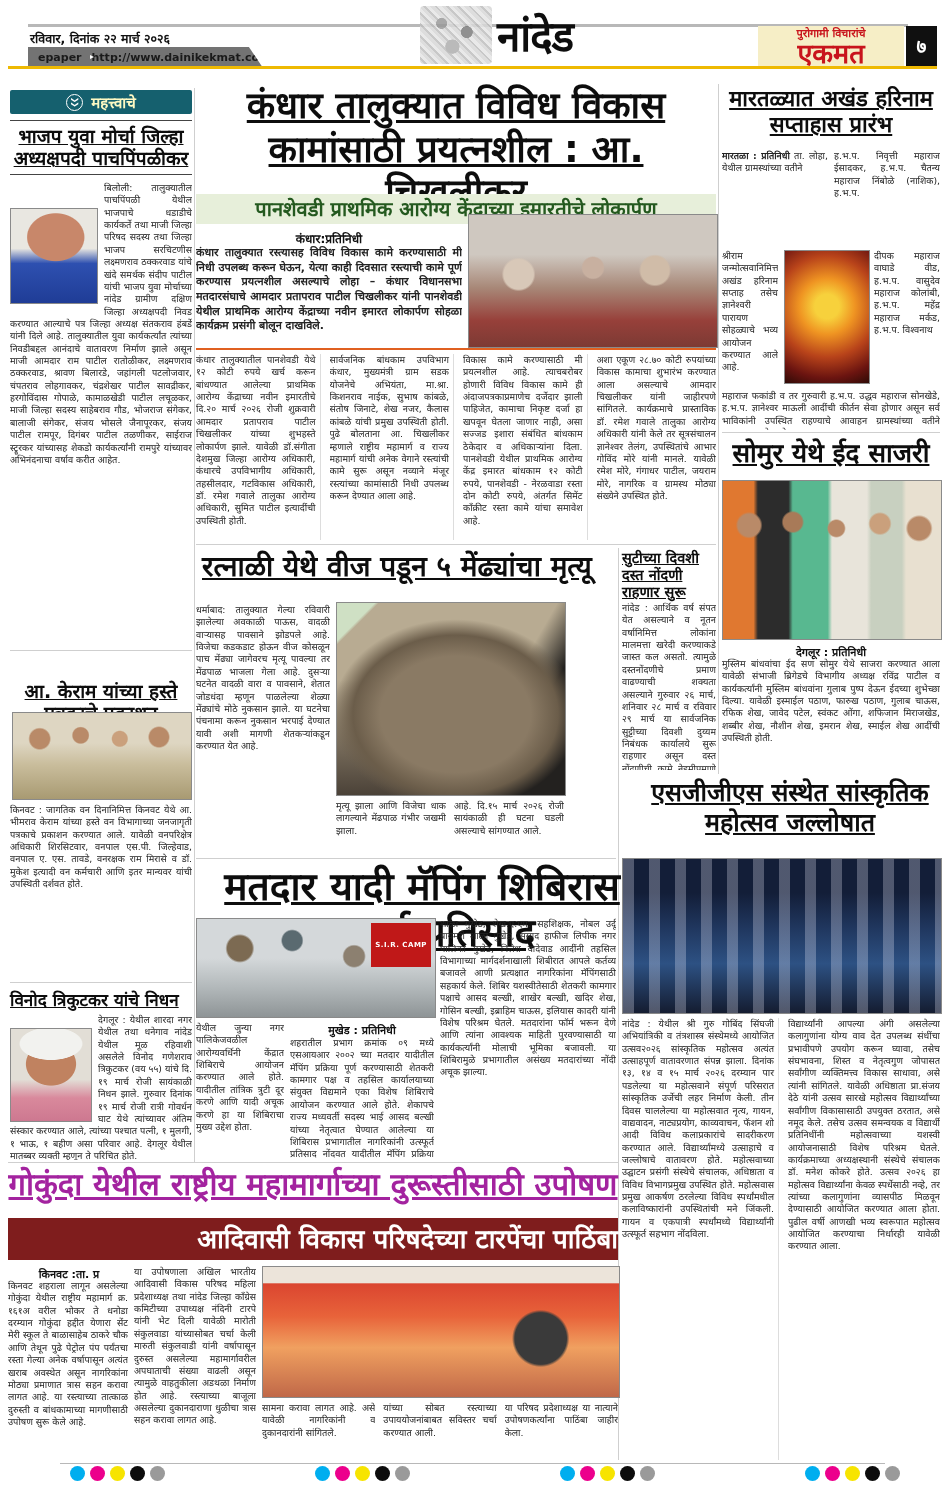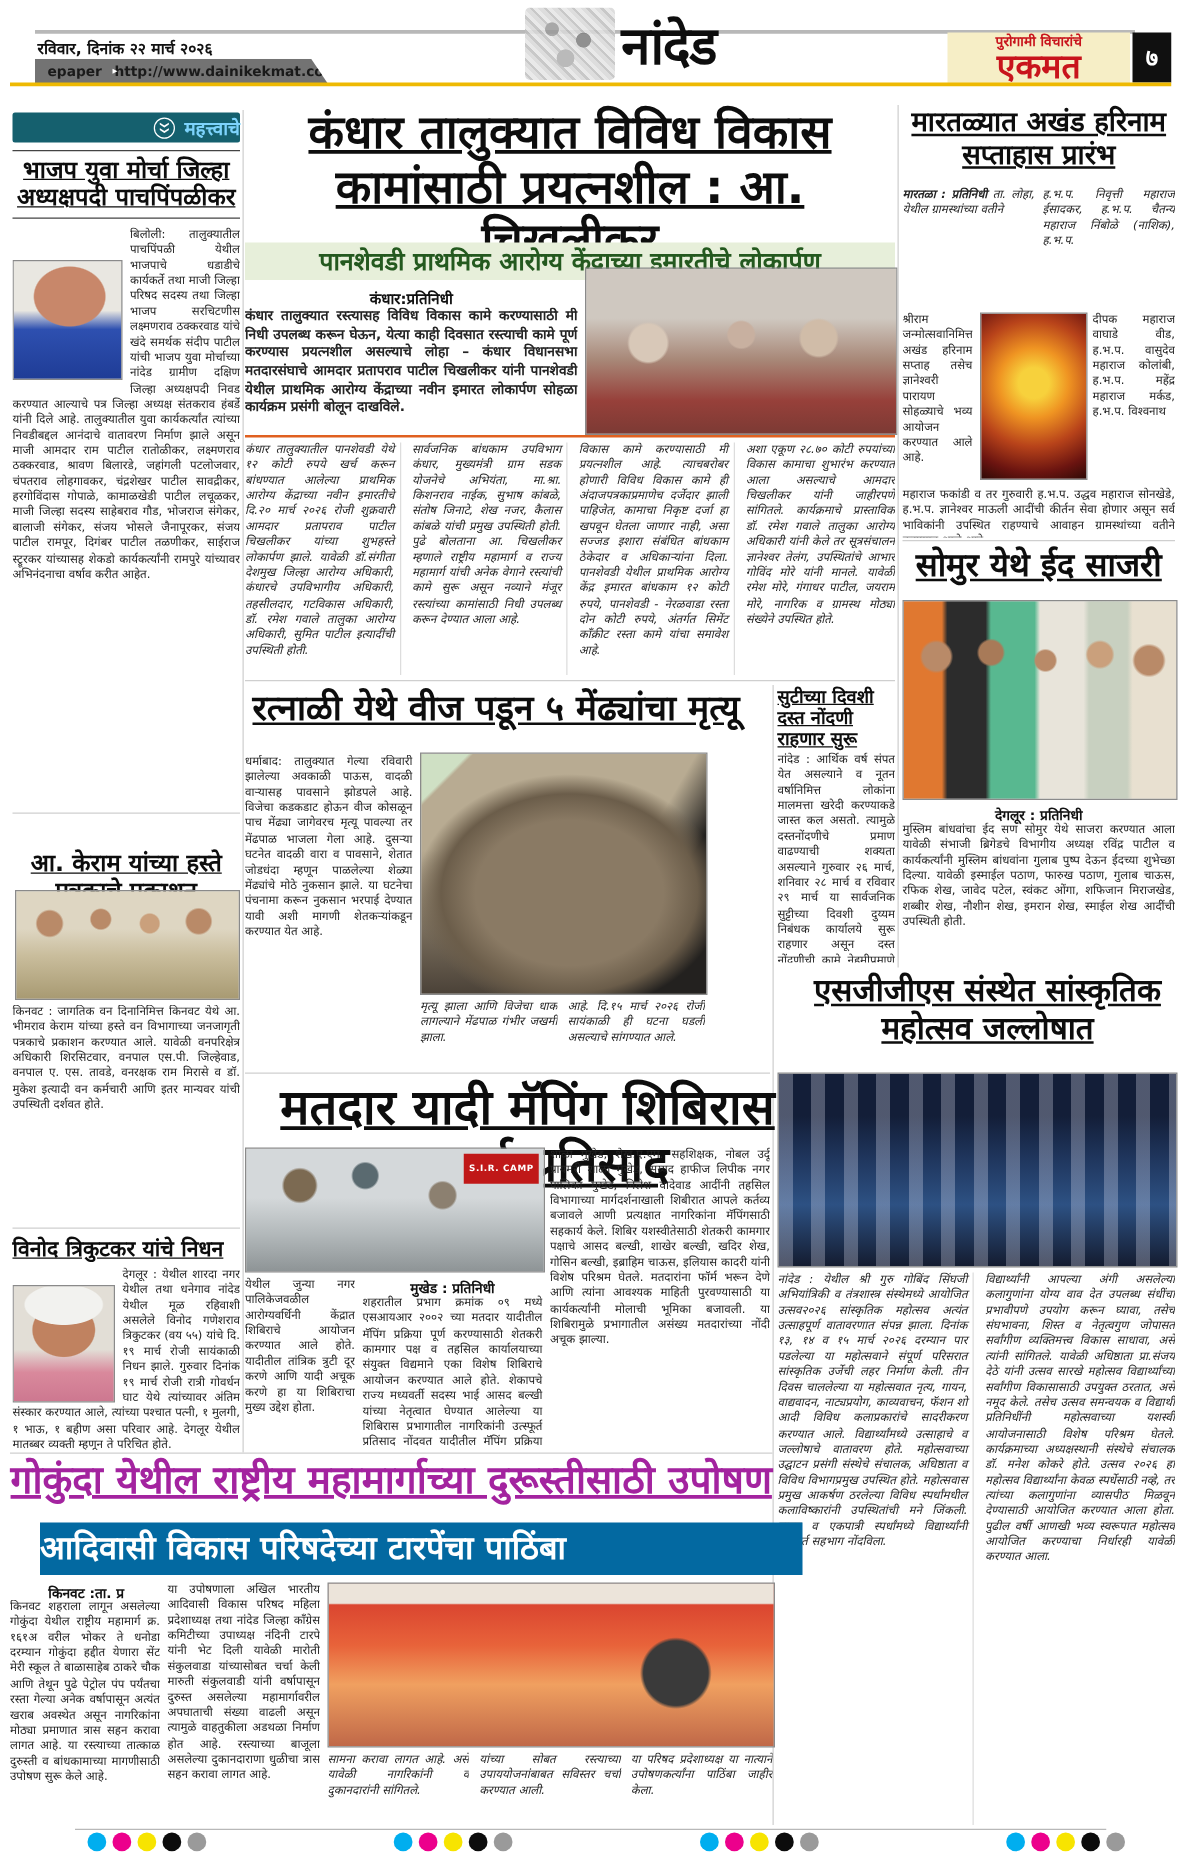--- a/index.html
+++ b/index.html
@@ -25,24 +25,24 @@
   .brand-box{background:#f6eec6;text-align:center;padding-top:2px;}
   .brand-tag{font-size:11px;font-weight:bold;color:#c8141c;line-height:1.1;}
   .brand-name{font-size:27px;font-weight:900;color:#c8141c;line-height:1.05;}
   .pageno{background:#101010;color:#ffffff;font-size:19px;font-weight:bold;
           display:flex;align-items:center;justify-content:center;}
   .yellow-rule{position:absolute;background:#eeb902;}
   
   .headline{font-weight:800;color:#0d0d0d;text-align:center;line-height:1.18;text-decoration:underline;}
   .body-txt{font-size:9.3px;line-height:1.33;text-align:justify;color:#242424;}
   .dateline{font-weight:bold;font-size:11px;text-align:center;color:#111;}
-  .cols{display:flex;font-style:italic;}
+  .cols{display:flex;}
   .cols > div{flex:1;}
   
-  .imp-bar{background:#15606e;color:#7dd3fc;display:flex;align-items:center;justify-content:flex-end;
+  .imp-bar{background:#15606e;color:#fef9c3;display:flex;align-items:center;justify-content:center;
            gap:8px;font-size:15px;font-weight:bold;border-radius:2px;}
   .imp-icon{width:15px;height:15px;border:1.5px solid #fff;border-radius:50%;display:inline-block;
             color:#fff;font-size:9px;line-height:13px;text-align:center;}
   .imp-icon::before{content:"❯❯";display:inline-block;transform:rotate(90deg) scale(.8);letter-spacing:-2px;}
   
   .photo{position:absolute;border:1px solid #8a8a8a;overflow:hidden;}
   .ph-portrait1{background:
      radial-gradient(ellipse 34% 26% at 52% 30%,#c8876a 0 96%,transparent 100%),
      linear-gradient(180deg,#e9e7e1 0 42%,#2e50b0 58%,#1f3c96 100%);}
   .ph-police{background:
@@ -80,24 +80,24 @@
      radial-gradient(circle at 66% 38%,#8c8070 0 6%,transparent 7%),
      linear-gradient(180deg,#d4d8da 0 40%,#b2b8ba 70%,#8e9496 100%);}
   .ph-stage{background:
      repeating-linear-gradient(90deg,rgba(240,240,255,.28) 0 11px,transparent 11px 26px),
      linear-gradient(180deg,#131e38 0 22%,#20375f 45%,#2d5183 68%,#141c30 100%);}
   .ph-protest{background:
      linear-gradient(180deg,#ece4da 0 12%,transparent 13%),
      radial-gradient(circle at 78% 55%,#3a3a3a 0 9%,transparent 10%),
      linear-gradient(180deg,#d8402e 8%,#e8633a 38%,#f0a060 62%,#c06848 100%);}
   .camp-banner{position:absolute;right:4px;top:4px;background:#c01818;color:#fff;
-     font-size:7px;font-weight:bold;padding:8px 4px;letter-spacing:.5px;}
+     font-size:7px;font-weight:bold;padding:18px 4px;letter-spacing:.5px;}
   
   .green-band{background:#e7efda;color:#24591f;font-weight:800;text-align:center;}
-  .green-solid{background:#0369a1;color:#ffffff;font-weight:800;text-align:left;margin-left:24px;}
+  .green-solid{background:#7f1d1d;color:#ffffff;font-weight:800;text-align:right;}
   .purple-head{color:#a3239f;}
   
   .dots{position:absolute;display:flex;gap:5px;}
   .dot{width:15px;height:15px;border-radius:50%;display:inline-block;}
   .dot.c{background:#00aeef}.dot.m{background:#ec008c}.dot.y{background:#f7e400}
   .dot.k{background:#0c0c0c}.dot.g{background:#9a9a9a}
 </style>
 </head>
 <body>
 

